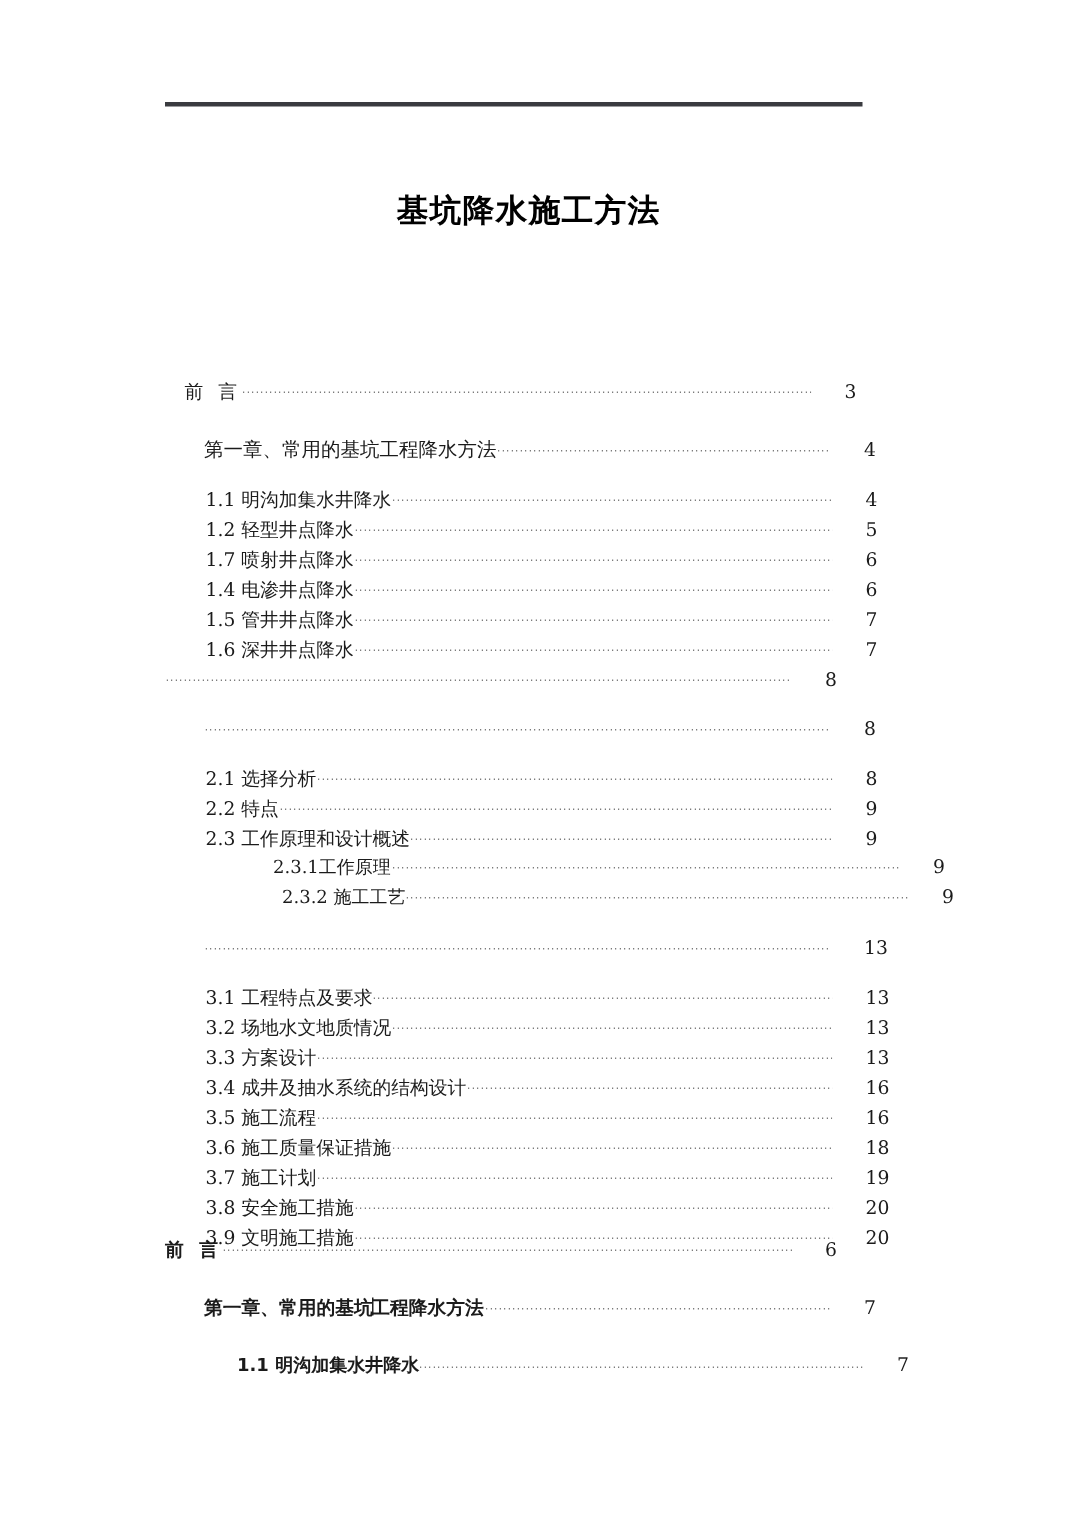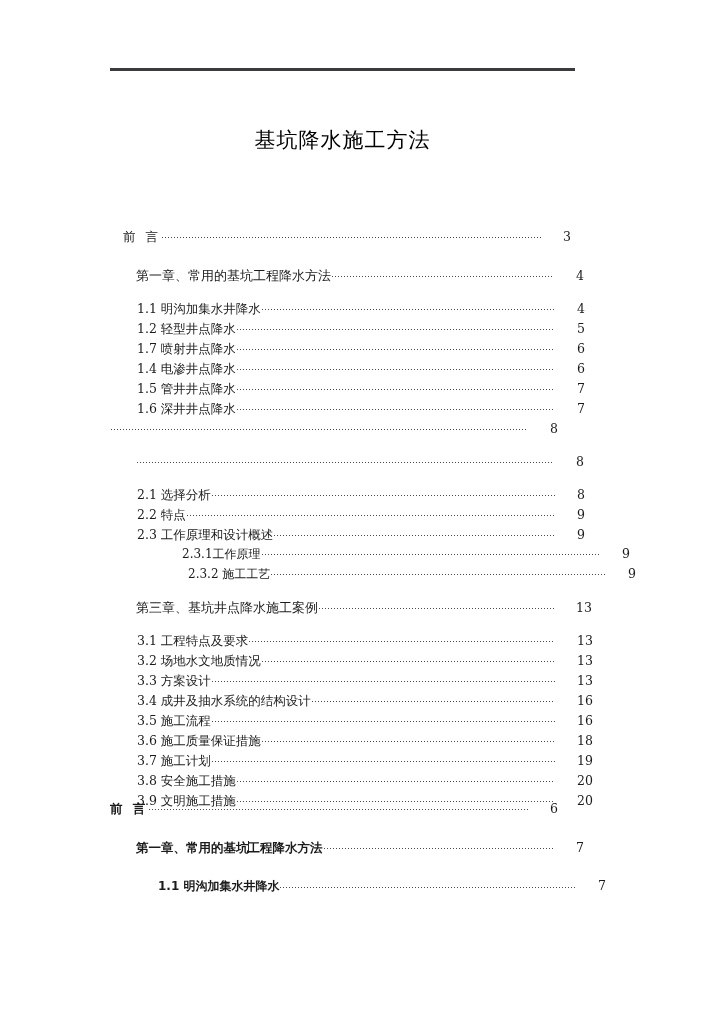--- a/index.html
+++ b/index.html
@@ -28,26 +28,26 @@
     left: 110px;
     top: 68px;
     width: 465px;
     height: 3px;
     background: #3a3b40;
   }
 
   
   .doc-title {
     position: absolute;
-    left: 110px;
+    left: 120px;
     top: 126px;
     width: 465px;
     text-align: center;
     font-family: "DejaVu Serif", serif;
-    font-weight: normal;
+    font-weight: bold;
     font-size: 21px;
     letter-spacing: 1px;
     color: #000;
   }
 
   
   .toc {
     position: absolute;
     left: 110px;
     width: 466px;
@@ -94,21 +94,21 @@
     font-family: "DejaVu Serif", serif;
   }
 
   
   .pageno-pad { flex: 0 0 22px; }
   .pageno-box { flex: 0 0 26px; }
 
   
   .serif .row { font-family: "DejaVu Serif", serif; }
 
-  .lvl-front { font-size: 12.5px; padding-left: 13px; }
+  .lvl-front { font-size: 12.5px; padding-left: 13px; margin-top: 24px; }
   .lvl-front .label { letter-spacing: 3px; }
 
   .lvl-chap { font-size: 13px; padding-left: 0px; margin-left: 26px; }
   .lvl-sub  { font-size: 12.5px; padding-left: 27px; }
   .lvl-sub3 { font-size: 12px;  padding-left: 72px; }
   .lvl-sub3b{ font-size: 12px;  padding-left: 78px; }
   .lvl-bare { font-size: 12.5px; padding-left: 0px; }
 
   
   .gap-lg { height: 19px; }
@@ -238,21 +238,20 @@
         <span class="pageno pageno-box">9</span>
       </div>
       <div class="row line lvl-sub3b">
         <span class="label">2.3.2  施工工艺</span>
         <span class="leader"></span>
         <span class="pageno-pad"></span>
         <span class="pageno pageno-box">9</span>
       </div>
       <div class="gap-md"></div>
       <div class="row line lvl-chap">
-        <span class="label">第三章、基坑井点降水施工案例</span>
         <span class="leader"></span>
         <span class="pageno-pad"></span>
         <span class="pageno pageno-box">13</span>
       </div>
       <div class="gap-md"></div>
       <div class="row line lvl-sub">
         <span class="label">3.1  工程特点及要求</span>
         <span class="leader"></span>
         <span class="pageno-pad"></span>
         <span class="pageno pageno-box">13</span>

